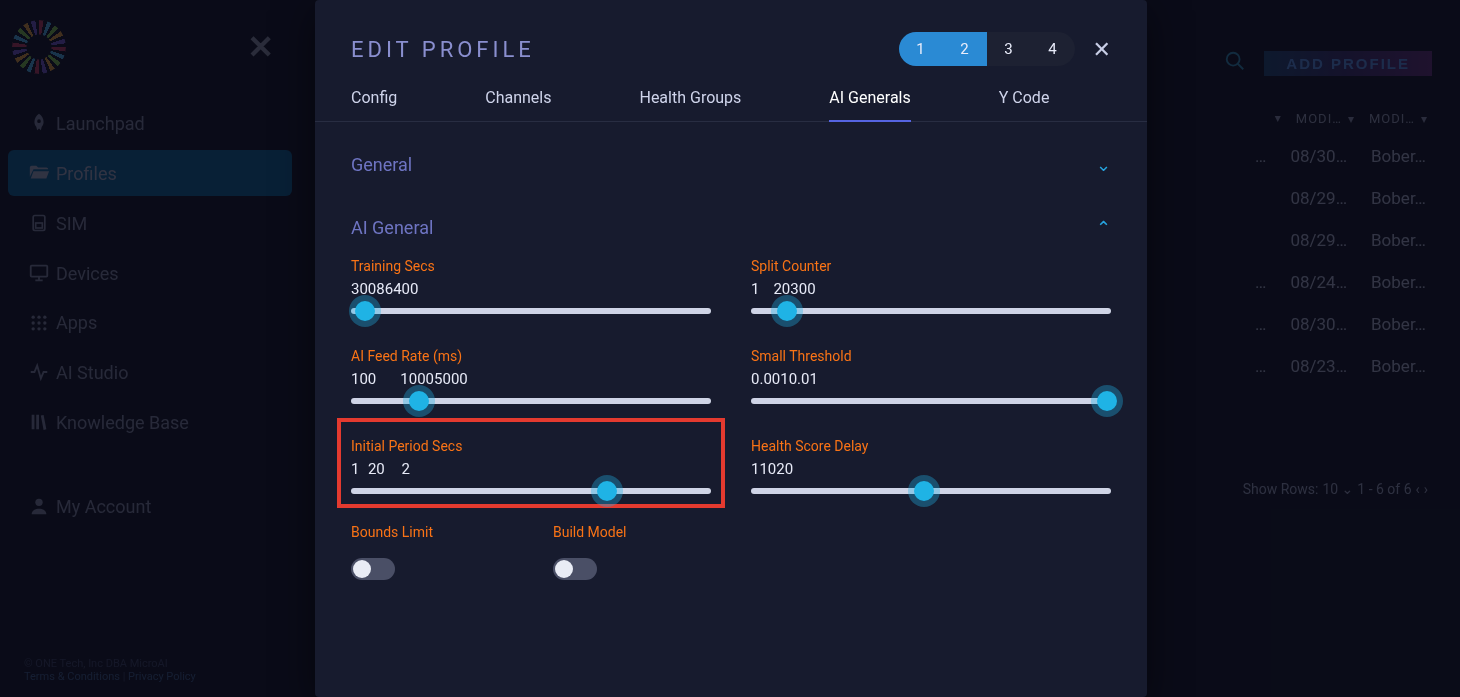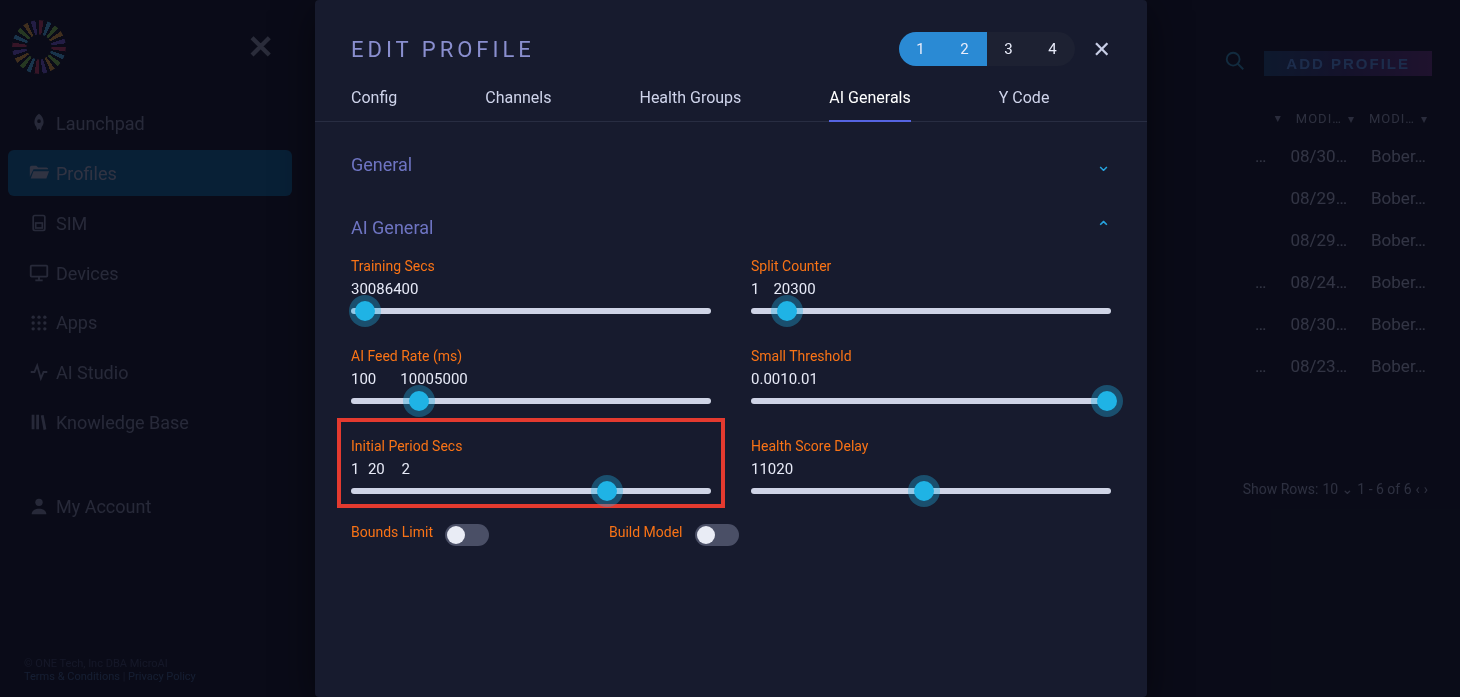--- a/index.html
+++ b/index.html
@@ -144,21 +144,21 @@
     background:#cfd4e6;
   }
   .ctrl-thumb {
     position:absolute; top:50%; transform:translate(-50%,-50%);
     width:20px; height:20px; border-radius:50%;
     background:#1fb3e5;
     box-shadow: 0 0 0 6px rgba(31,179,229,0.35);
   }
 
   .toggle-row { display:flex; gap:120px; padding-top:30px; }
-  .toggle-blk { display:flex; gap:12px; }
+  .toggle-blk { display:flex; flex-direction:column; gap:12px; }
   .toggle {
     width:44px; height:22px; border-radius:12px;
     background:#4a4f66; position:relative; cursor:pointer;
   }
   .toggle::after {
     content:""; position:absolute; width:18px; height:18px; border-radius:50%;
     top:2px; left:2px; background:#e9ecf5;
   }
 
 </style>

